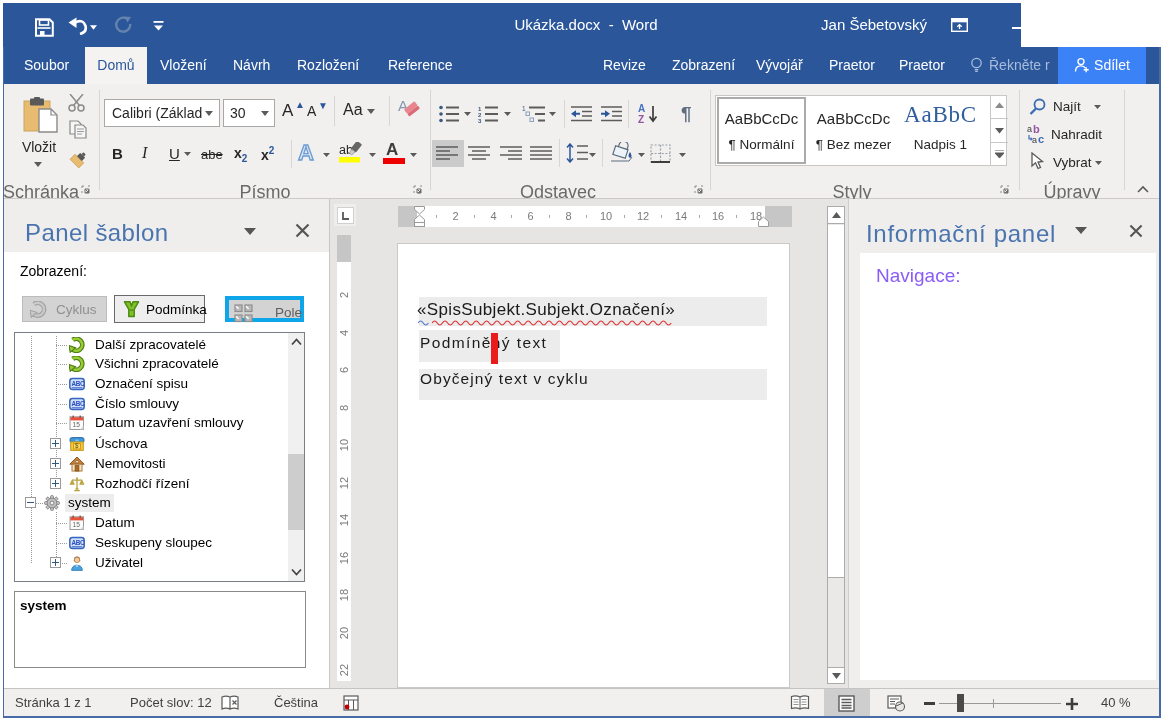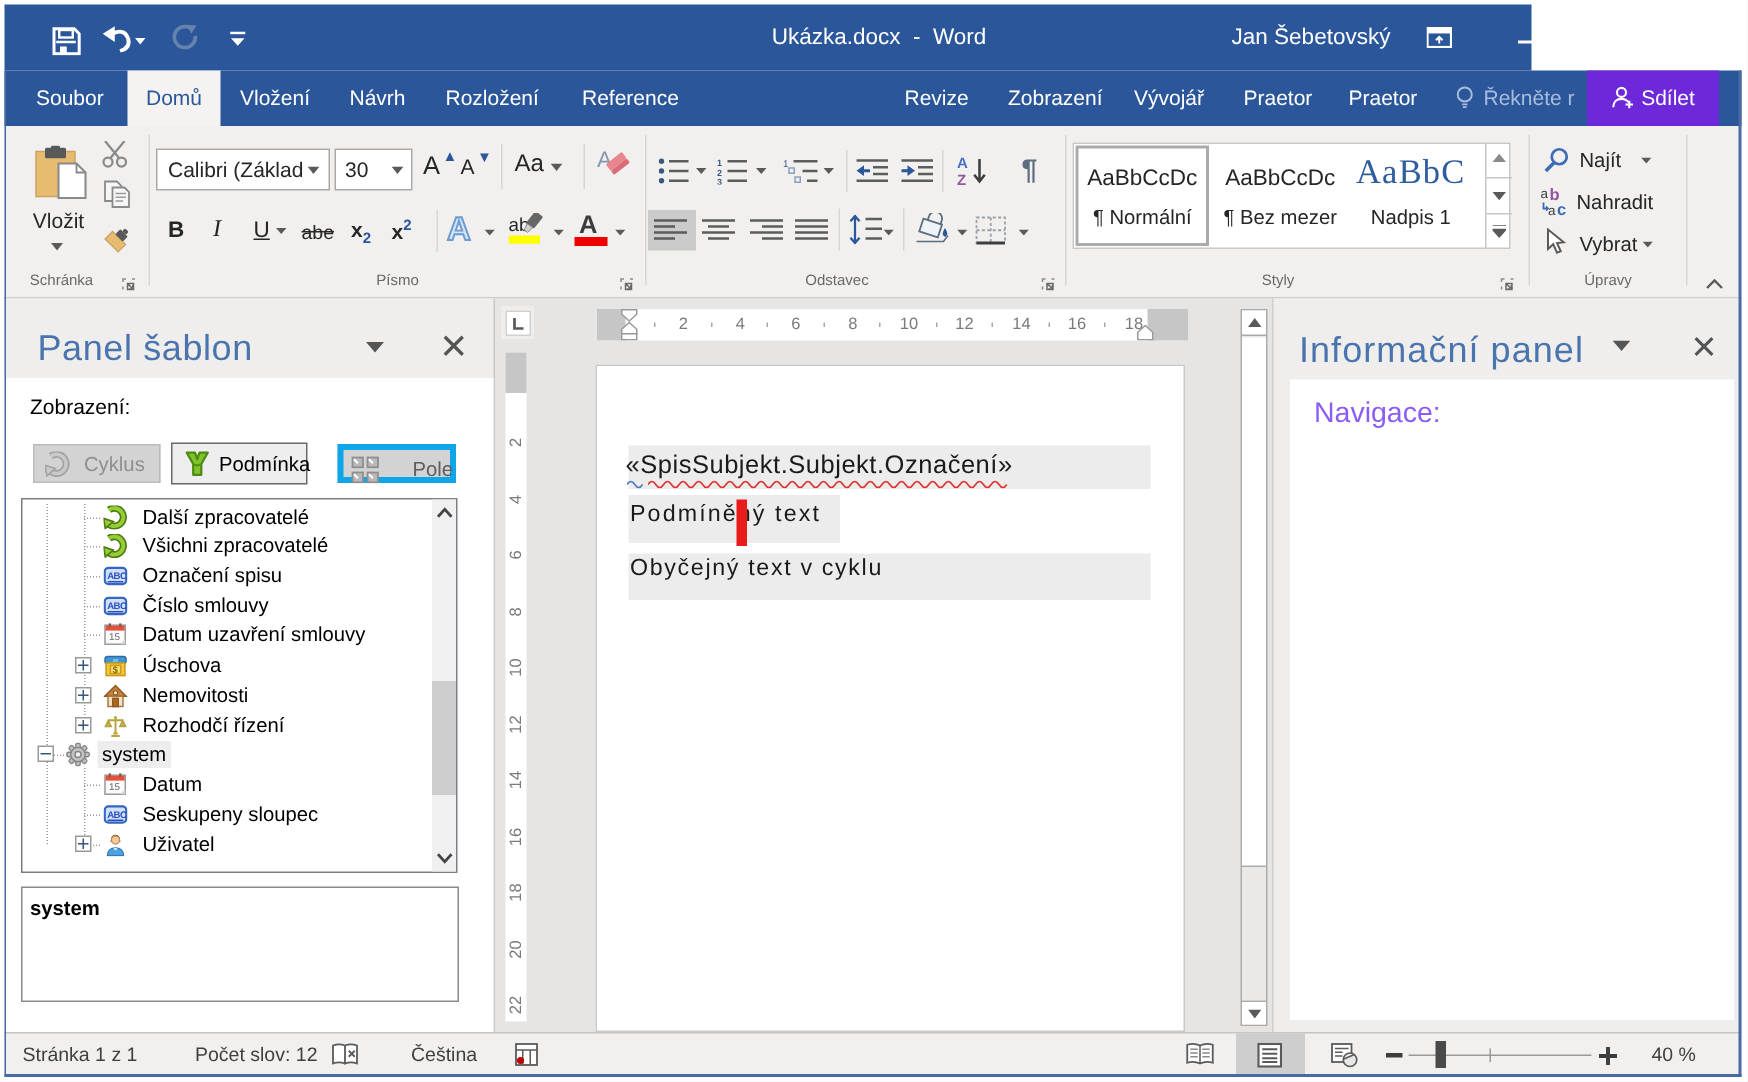--- a/index.html
+++ b/index.html
@@ -7,21 +7,21 @@
 #win { position:absolute; left:3px; top:3px; width:1158px; height:715px; background:#fff; }
 .abs { position:absolute; }
 
 #titlebar { position:absolute; left:0; top:0; width:1018px; height:44px; background:#2b579a; }
 #tabrow { position:absolute; left:0; top:44px; width:1158px; height:37px; background:#2b579a; }
 .tab { position:absolute; top:0; height:37px; line-height:37px; color:#fff; font-size:14px; }
 .ttxt { color:#fff; font-size:15px; position:absolute; top:0; height:44px; line-height:44px; }
 
 #ribbon { position:absolute; left:0; top:81px; width:1158px; height:115px; background:#f1f0ef; border-bottom:1px solid #ccc9c6; }
 .gsep { position:absolute; top:6px; height:100px; width:1px; background:#d8d6d3; }
-.glabel { position:absolute; top:98px; height:16px; font-size:10px; color:#696969; text-align:center; }
+.glabel { position:absolute; top:98px; height:16px; font-size:18px; color:#696969; text-align:center; }
 .launch { position:absolute; width:10px; height:10px; }
 .combo { position:absolute; background:#fff; border:1px solid #aaa8a6; font-size:14px; color:#262626; }
 
 #content { position:absolute; left:0; top:196px; width:1158px; height:489px; background:#e3e2e1; }
 #leftpane { position:absolute; left:0; top:0; width:327px; height:489px; background:#efeeed; border-right:1px solid #c8c7c5; }
 #docarea { position:absolute; left:327px; top:0; width:518px; height:489px; background:#e6e5e3; }
 #rightpane { position:absolute; left:845px; top:0; width:313px; height:489px; background:#efeeed; border-left:1px solid #cfcecd; }
 .panetitle { font-size:24px; color:#4a74ae; position:absolute; white-space:nowrap; }
 
 #statusbar { position:absolute; left:0; top:685px; width:1158px; height:29px; background:#f1f0ee; border-top:1px solid #c6c4c2; font-size:13px; color:#3f3f3f; }
@@ -149,21 +149,21 @@
     <div class="tab" style="left:600px">Revize</div>
     <div class="tab" style="left:669px">Zobrazení</div>
     <div class="tab" style="left:753px">Vývojář</div>
     <div class="tab" style="left:826px">Praetor</div>
     <div class="tab" style="left:896px">Praetor</div>
     <svg class="abs" style="left:967px;top:10px" width="13" height="17" viewBox="0 0 13 17">
       <circle cx="6.5" cy="6" r="4.7" fill="none" stroke="#a7bcdc" stroke-width="1.3"></circle>
       <path d="M4.7 12.6 h3.6 M5.2 14.4 h2.6" stroke="#a7bcdc" stroke-width="1.2"></path>
     </svg>
     <div class="tab" style="left:986px;color:#a7bcdc">Řekněte r</div>
-    <div class="tab" style="left:1055px;width:88px;background:#6d28d9;text-align:center">
+    <div class="tab" style="left:1055px;width:88px;background:#3b82f6;text-align:center">
       <svg style="vertical-align:-3px;margin-right:4px" width="16" height="16" viewBox="0 0 16 16">
         <circle cx="7" cy="4.6" r="3" fill="none" stroke="#fff" stroke-width="1.4"></circle>
         <path d="M1.5 14.5 c0-3.6 2.4-5.6 5.5-5.6 2 0 3.6 0.8 4.5 2.2" fill="none" stroke="#fff" stroke-width="1.4"></path>
         <path d="M12.2 10.2 v5 M9.7 12.7 h5" stroke="#fff" stroke-width="1.4"></path>
       </svg>Sdílet</div>
   </div>
   <div id="ribbon">
     <div class="gsep" style="left:96px"></div>
     <div class="gsep" style="left:427px"></div>
     <div class="gsep" style="left:707px"></div>

